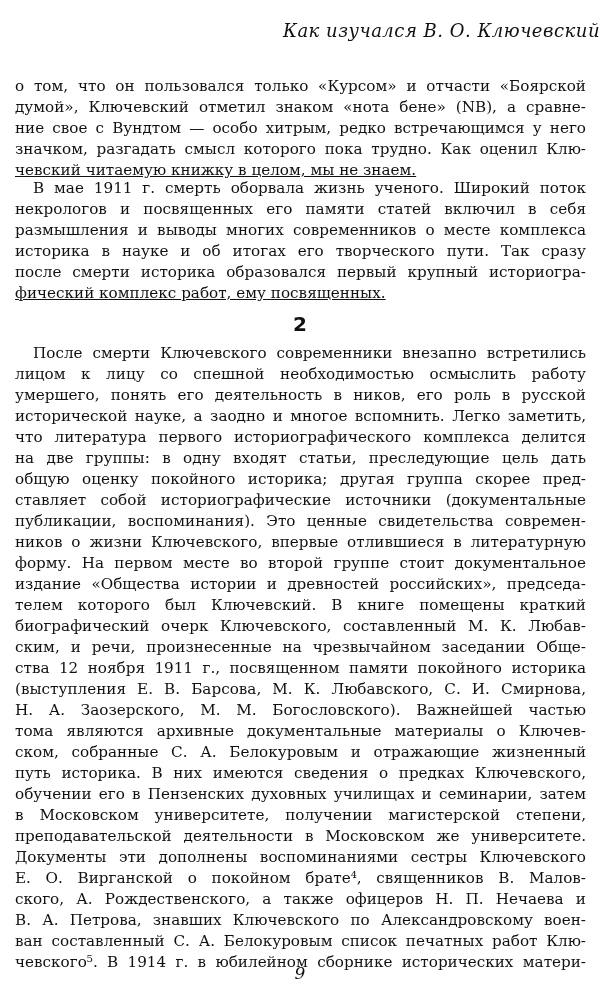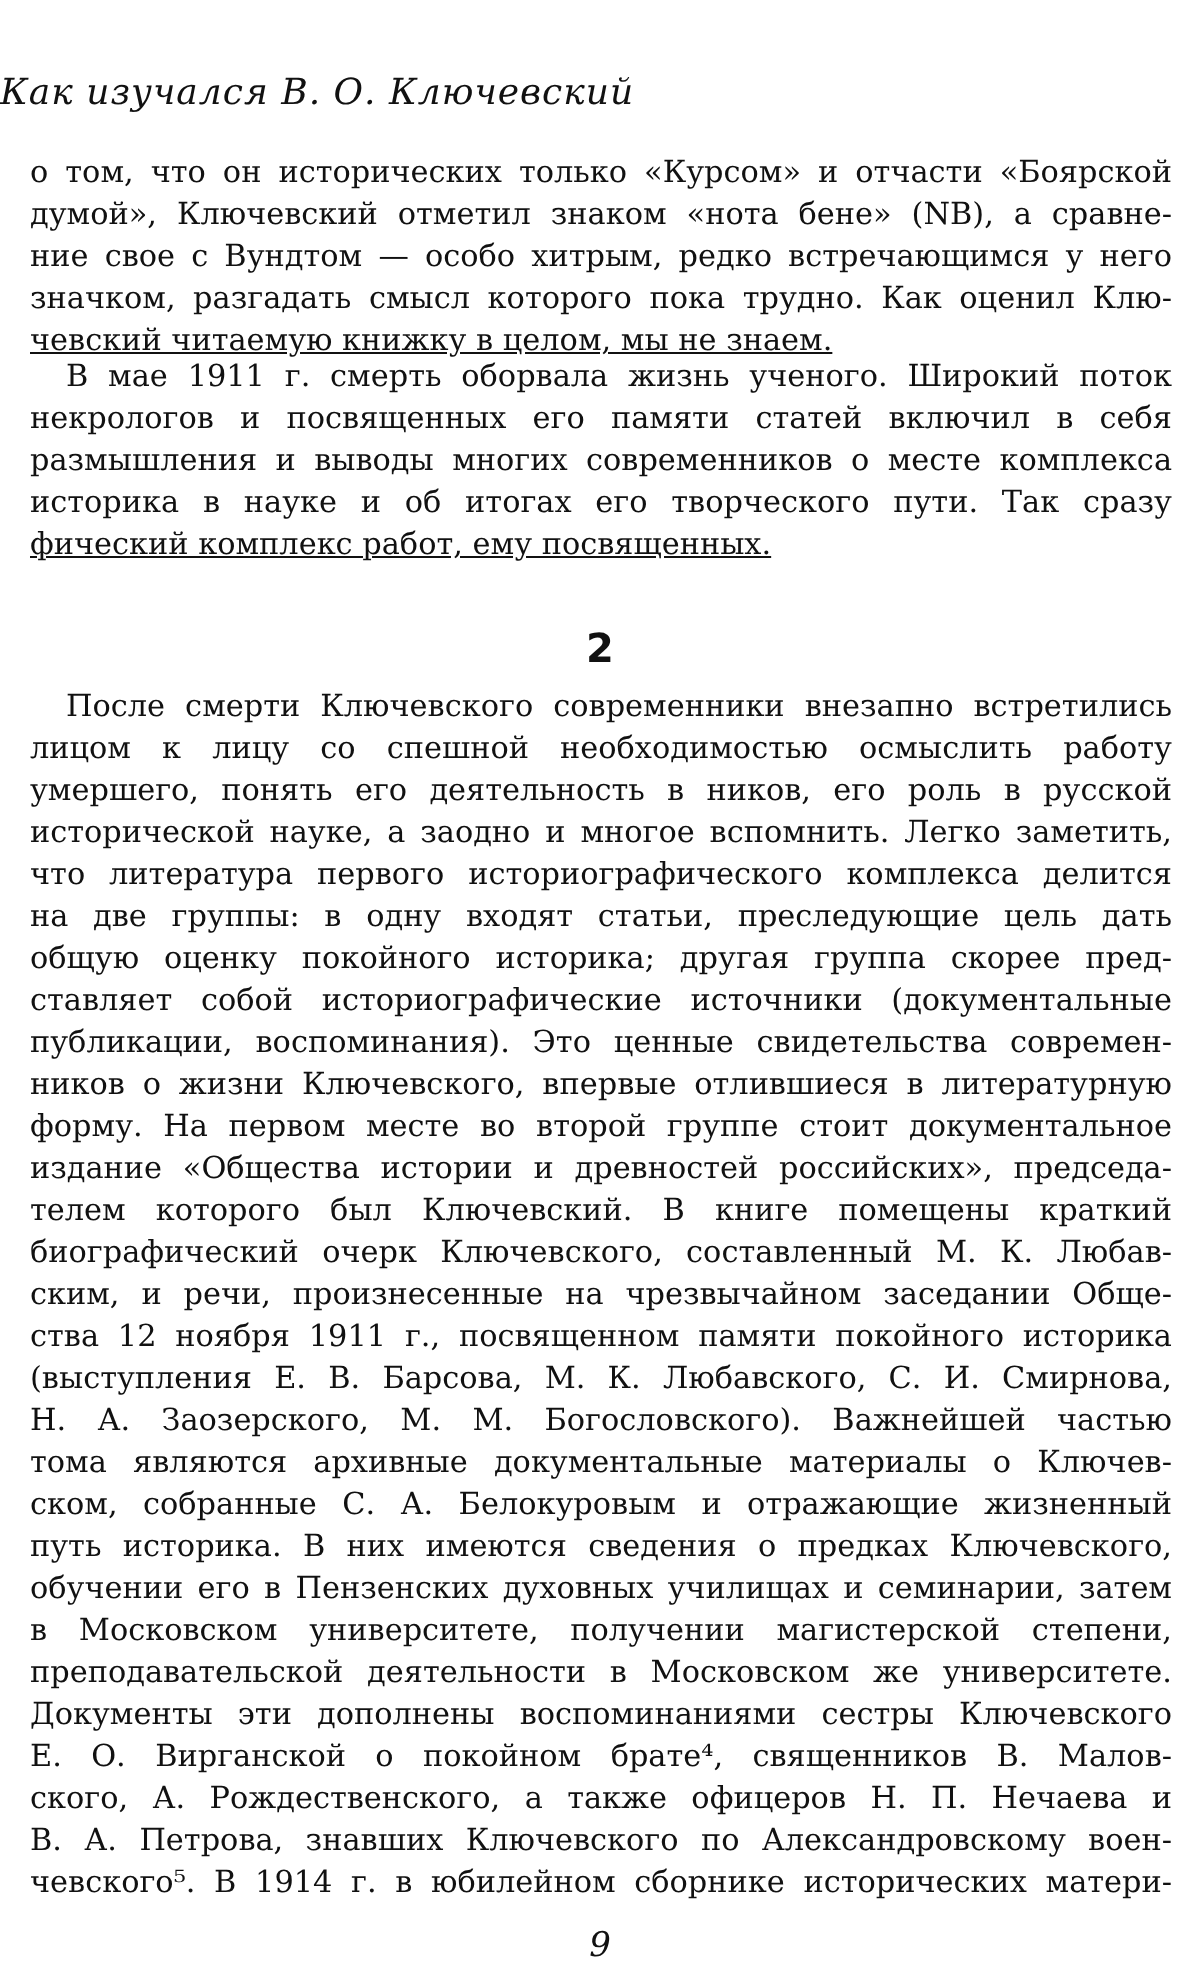--- a/index.html
+++ b/index.html
@@ -1,42 +1,43 @@
 <!DOCTYPE html>
 <html><head>
 <meta charset="utf-8">
 <style>
   html, body { margin: 0; padding: 0; background: #ffffff; }
   body { width: 600px; height: 988px; position: relative; overflow: hidden; font-family: "DejaVu Serif", "Liberation Serif", serif; color: #111; }
-  .header { position: absolute; top: 36px; left: 0; width: 600px; text-align: left; font-style: italic; font-size: 18px; letter-spacing: 0.5px; }
+  .header { position: absolute; top: 20px; left: 0; width: 600px; text-align: right; font-style: italic; font-size: 18px; letter-spacing: 0.5px; }
   .block { position: absolute; left: 15px; width: 571px; }
   .line { display: block; height: 21px; line-height: 21px; font-size: 15.2px; text-align: justify; text-align-last: justify; white-space: nowrap; overflow: visible; }
   .line.last { text-align-last: left; text-decoration: underline; }
   .line.indent { padding-left: 18px; }
   .section-num { position: absolute; top: 312px; left: 0; width: 600px; text-align: center; font-weight: bold; font-size: 20px; font-family: "DejaVu Sans", sans-serif; }
   .page-num { position: absolute; top: 963px; left: 0; width: 600px; text-align: center; font-style: italic; font-size: 17px; }
 </style>
 </head>
 <body>
 
 <div class="header">Как изучался В. О. Ключевский</div>
 
 <div class="block" style="top:76px;">
-  <span class="line">о том, что он исторических только «Курсом» и отчасти «Боярской</span>
+  <span class="line">о том, что он пользовался только «Курсом» и отчасти «Боярской</span>
   <span class="line">думой», Ключевский отметил знаком «нота бене» (NB), а сравне-</span>
   <span class="line">ние свое с Вундтом — особо хитрым, редко встречающимся у него</span>
   <span class="line">значком, разгадать смысл которого пока трудно. Как оценил Клю-</span>
   <span class="line last">чевский читаемую книжку в целом, мы не знаем.</span>
 </div>
 
 <div class="block" style="top:178px;">
   <span class="line indent">В мае 1911 г. смерть оборвала жизнь ученого. Широкий поток</span>
   <span class="line">некрологов и посвященных его памяти статей включил в себя</span>
   <span class="line">размышления и выводы многих современников о месте комплекса</span>
   <span class="line">историка в науке и об итогах его творческого пути. Так сразу</span>
+  <span class="line">после смерти историка образовался первый крупный историогра-</span>
   <span class="line last">фический комплекс работ, ему посвященных.</span>
 </div>
 
 <div class="section-num">2</div>
 
 <div class="block" style="top:343px;">
   <span class="line indent">После смерти Ключевского современники внезапно встретились</span>
   <span class="line">лицом к лицу со спешной необходимостью осмыслить работу</span>
   <span class="line">умершего, понять его деятельность в ников, его роль в русской</span>
   <span class="line">исторической науке, а заодно и многое вспомнить. Легко заметить,</span>
@@ -57,17 +58,18 @@
   <span class="line">тома являются архивные документальные материалы о Ключев-</span>
   <span class="line">ском, собранные С. А. Белокуровым и отражающие жизненный</span>
   <span class="line">путь историка. В них имеются сведения о предках Ключевского,</span>
   <span class="line">обучении его в Пензенских духовных училищах и семинарии, затем</span>
   <span class="line">в Московском университете, получении магистерской степени,</span>
   <span class="line">преподавательской деятельности в Московском же университете.</span>
   <span class="line">Документы эти дополнены воспоминаниями сестры Ключевского</span>
   <span class="line">Е. О. Вирганской о покойном брате⁴, священников В. Малов-</span>
   <span class="line">ского, А. Рождественского, а также офицеров Н. П. Нечаева и</span>
   <span class="line">В. А. Петрова, знавших Ключевского по Александровскому воен-</span>
+  <span class="line">ван составленный С. А. Белокуровым список печатных работ Клю-</span>
   <span class="line">чевского⁵. В 1914 г. в юбилейном сборнике исторических матери-</span>
 
 </div>
 
 <div class="page-num">9</div>
 
 </body></html>

